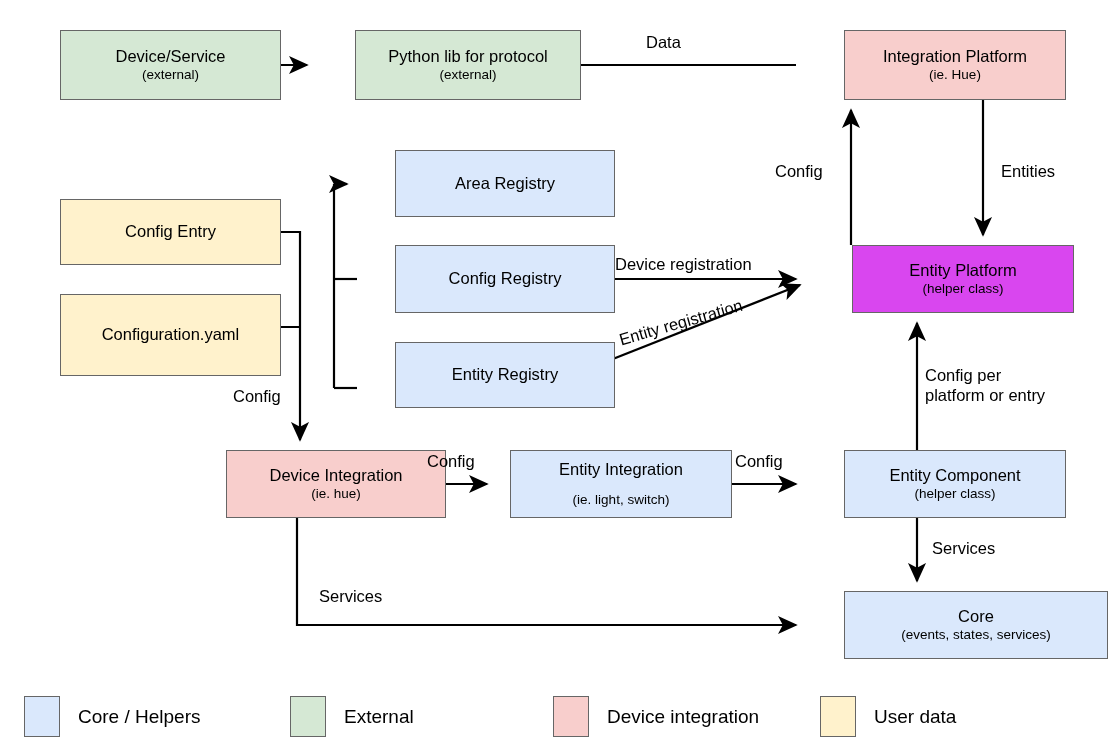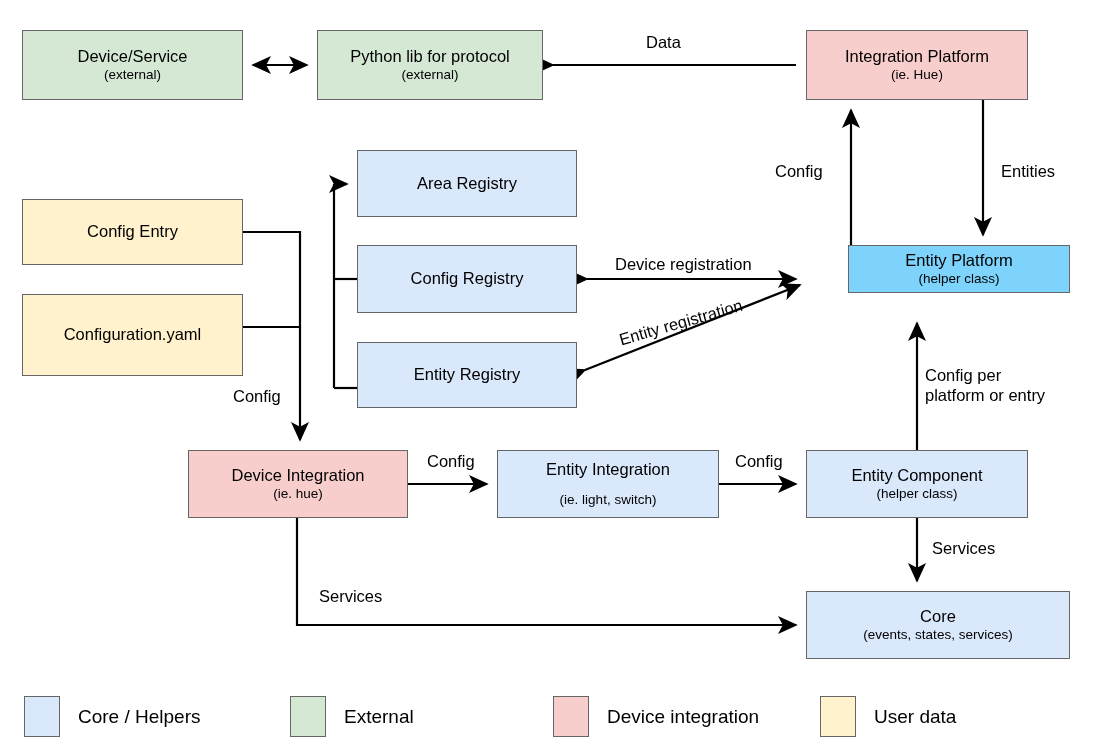--- a/index.html
+++ b/index.html
@@ -1,21 +1,21 @@
 <!DOCTYPE html>
 <html><head>
 <meta charset="utf-8">
 <style>
   html,body{margin:0;padding:0;background:#ffffff;}
   body{width:1114px;height:743px;font-family:"Liberation Sans",sans-serif;}
   #stage{position:relative;width:1114px;height:743px;overflow:hidden;background:#fff;}
   #wires{position:absolute;left:0;top:0;width:1114px;height:743px;}
   .node{position:absolute;box-sizing:border-box;border:1px solid #666666;
         display:flex;flex-direction:column;align-items:center;justify-content:center;
-        text-align:center;line-height:1.18;color:#000;}
+        text-align:center;line-height:1.18;color:#000;margin-left:38px;}
   .node .t1{font-size:16.5px;}
   .node .t2{font-size:13.5px;}
   .lbl{position:absolute;font-size:16.5px;color:#000;white-space:pre;line-height:1.2;}
   .lbl.rot{transform-origin:0 0;}
   .legend{position:absolute;left:0;top:690px;width:1114px;height:53px;}
   .lg-item{position:absolute;display:flex;align-items:center;}
   .lg-sw{width:36px;height:41px;border:1px solid #666;box-sizing:border-box;}
   .lg-tx{margin-left:18px;font-size:19px;color:#000;white-space:nowrap;}
 </style>
 </head>
@@ -86,39 +86,39 @@
   </div>
 
   <div class="node" style="left:22px;top:199px;width:221px;height:66px;background:#fff2cc;">
     <span class="t1">Config Entry</span>
   </div>
 
   <div class="node" style="left:357px;top:245px;width:220px;height:68px;background:#dae8fc;">
     <span class="t1">Config Registry</span>
   </div>
 
-  <div class="node" style="left:848px;top:245px;width:222px;height:48px;background:#7dd3fc;">
+  <div class="node" style="left:814px;top:245px;width:222px;height:68px;background:#d946ef;">
     <span class="t1">Entity Platform</span>
     <span class="t2">(helper class)</span>
   </div>
 
   <div class="node" style="left:22px;top:294px;width:221px;height:82px;background:#fff2cc;">
     <span class="t1">Configuration.yaml</span>
   </div>
 
   <div class="node" style="left:357px;top:342px;width:220px;height:66px;background:#dae8fc;">
     <span class="t1">Entity Registry</span>
   </div>
 
   <div class="node" style="left:188px;top:450px;width:220px;height:68px;background:#f8cecc;">
     <span class="t1">Device Integration</span>
     <span class="t2">(ie. hue)</span>
   </div>
 
-  <div class="node" style="left:497px;top:450px;width:222px;height:68px;background:#dae8fc;gap:12px;">
+  <div class="node" style="left:472px;top:450px;width:222px;height:68px;background:#dae8fc;gap:12px;">
     <span class="t1">Entity Integration</span>
     <span class="t2">(ie. light, switch)</span>
   </div>
 
   <div class="node" style="left:806px;top:450px;width:222px;height:68px;background:#dae8fc;">
     <span class="t1">Entity Component</span>
     <span class="t2">(helper class)</span>
   </div>
 
   <div class="node" style="left:806px;top:591px;width:264px;height:68px;background:#dae8fc;">

